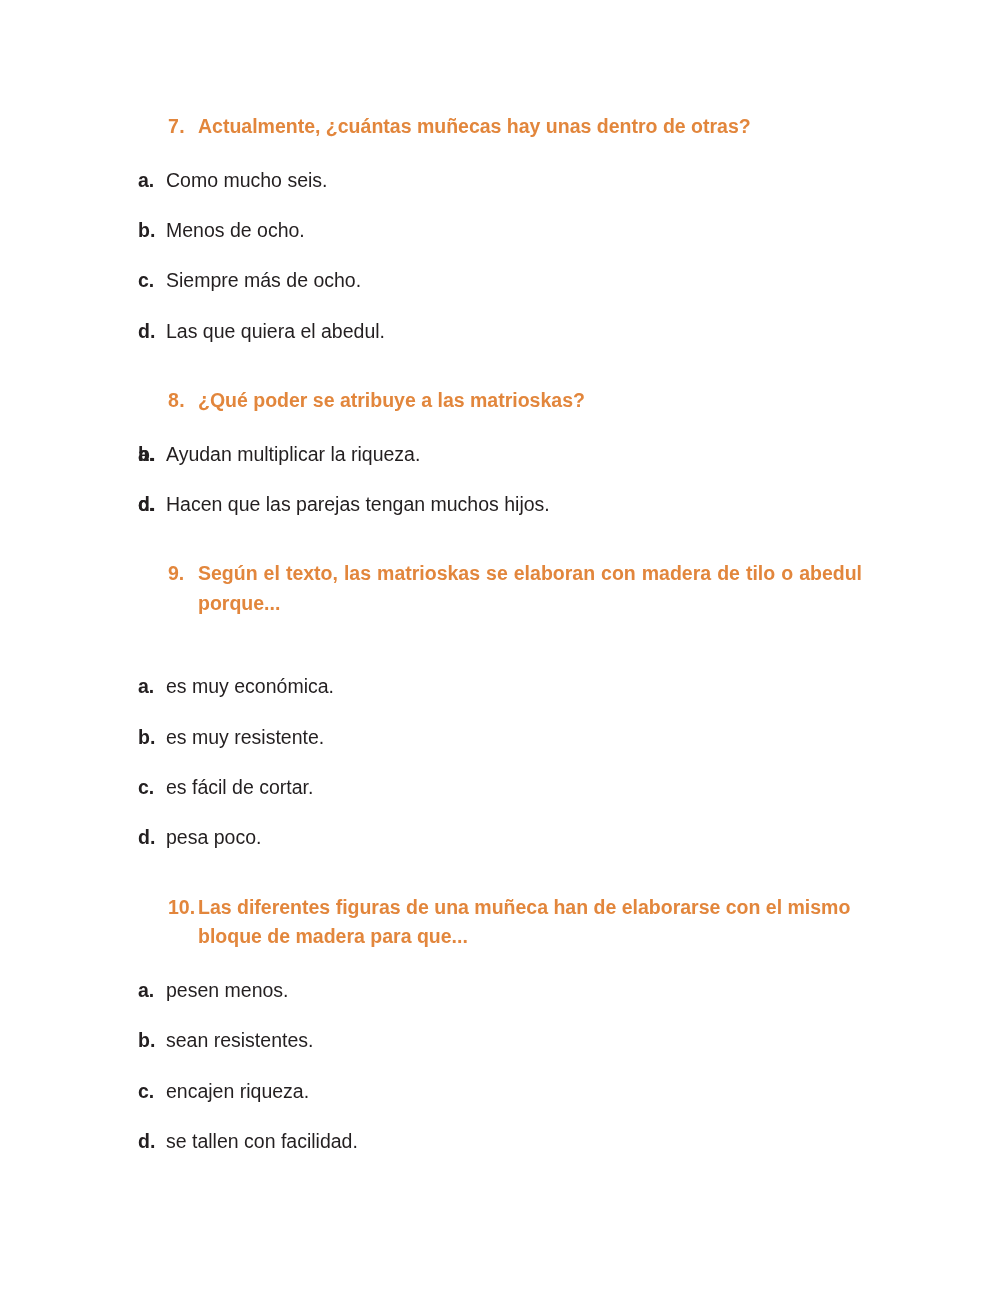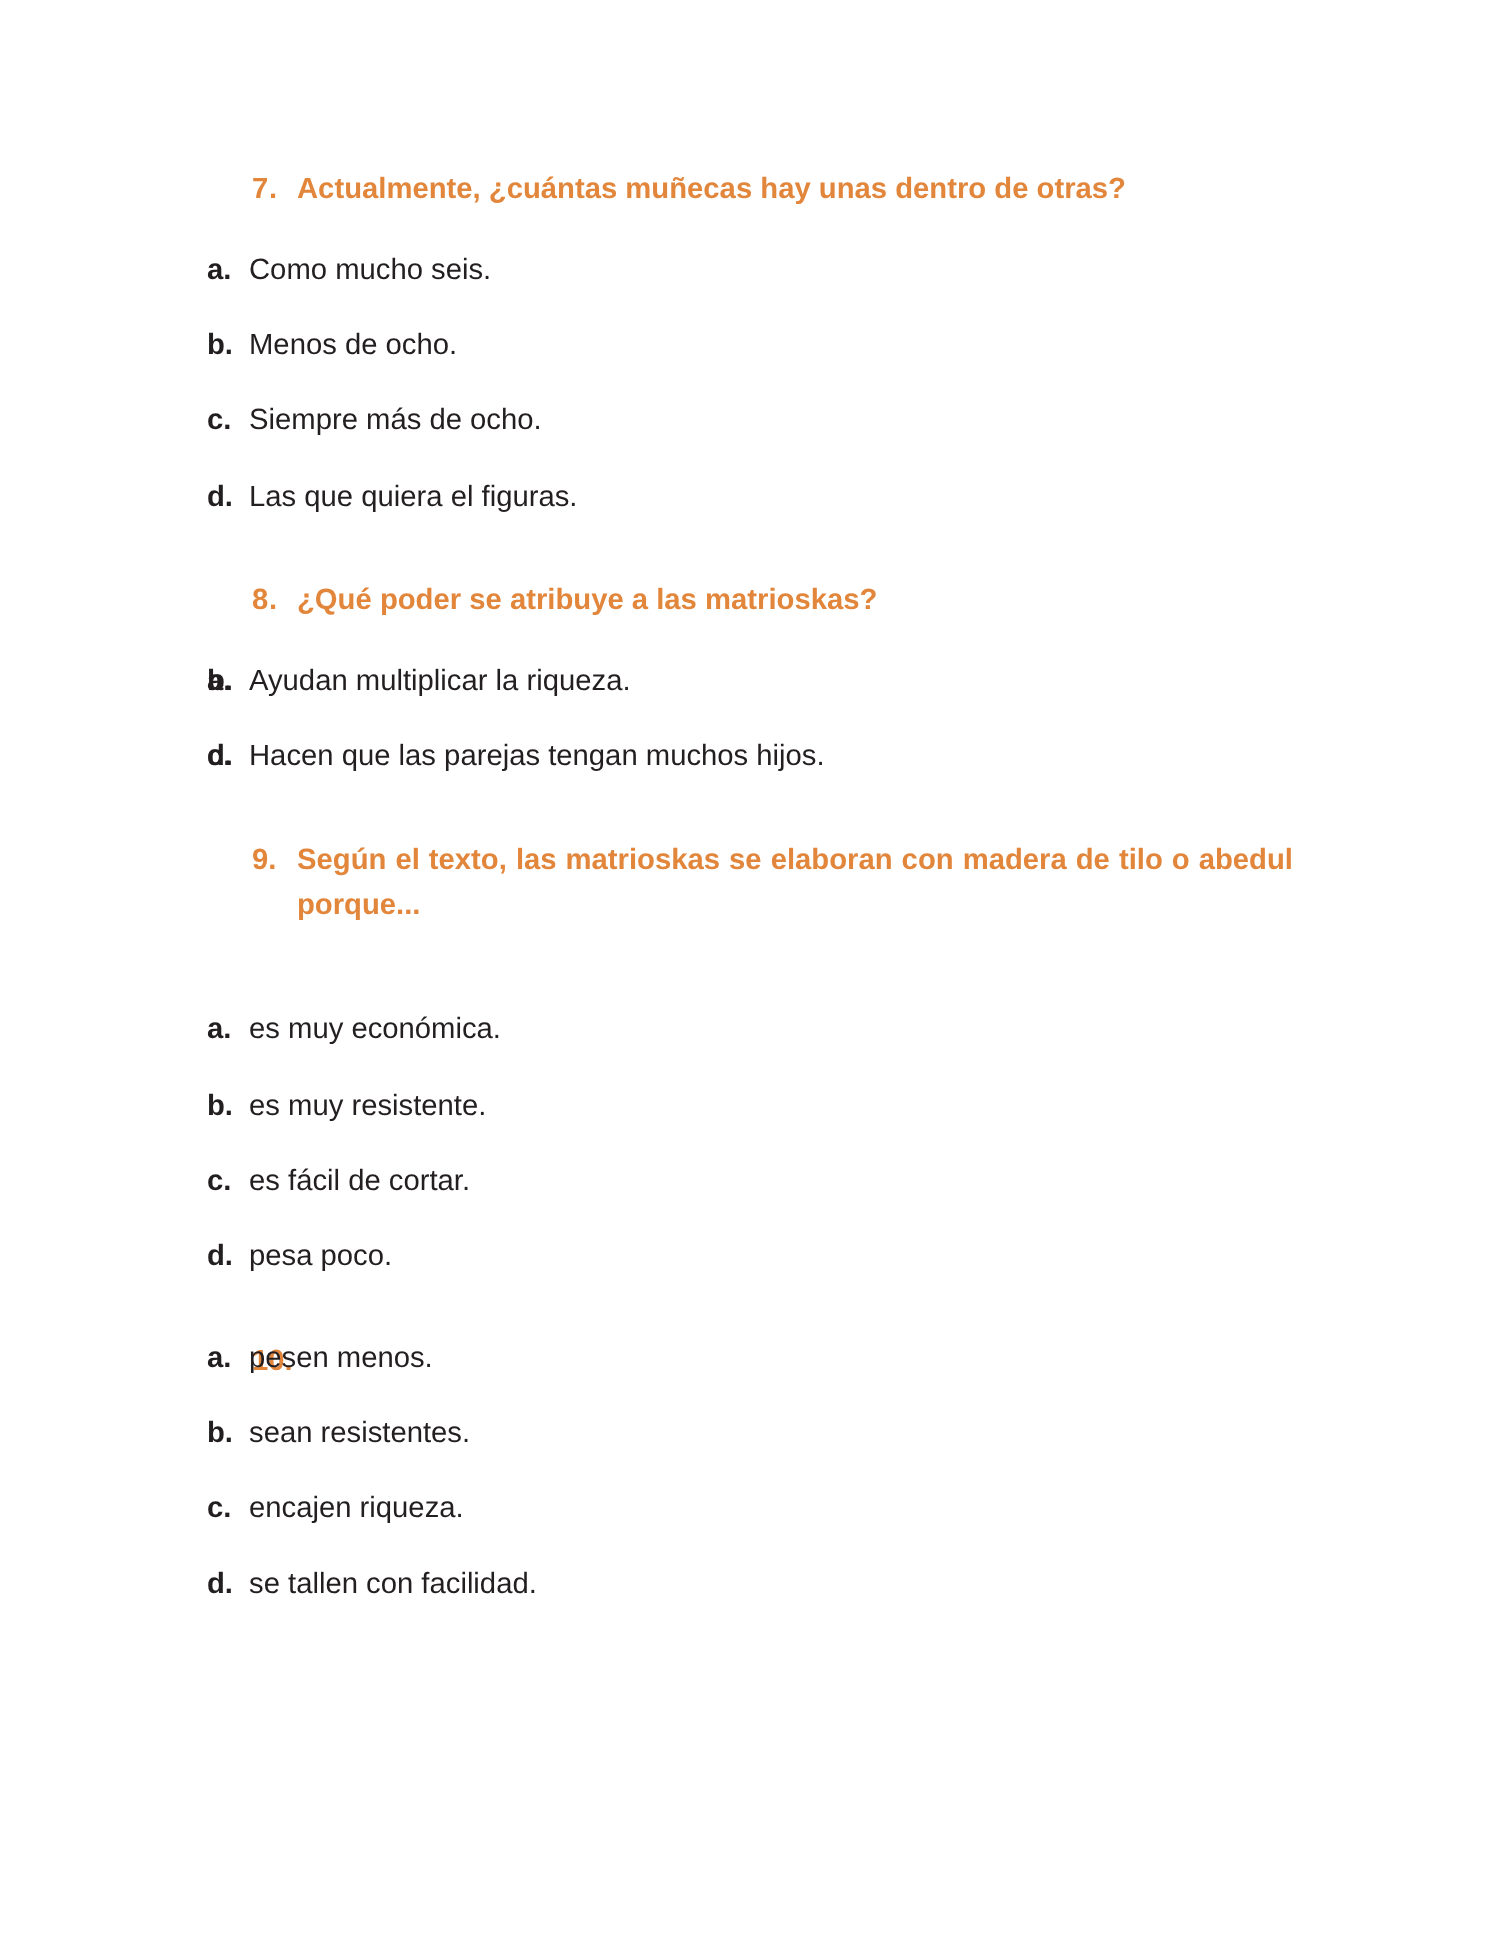--- a/index.html
+++ b/index.html
@@ -100,21 +100,21 @@
 <body>
 
 <div class="page">
   <div id="quiz-root">
       <div class="quiz-block">
         <p class="question no-justify"><span class="q-num" style="letter-spacing: 0.5px;">7.</span><span class="q-text">Actualmente, ¿cuántas muñecas hay unas dentro de otras?</span></p>
         <ul class="options">
           <li class="option"><span class="opt-letter">a.</span><span class="opt-text">Como mucho seis.</span></li>
           <li class="option"><span class="opt-letter">b.</span><span class="opt-text">Menos de ocho.</span></li>
           <li class="option"><span class="opt-letter">c.</span><span class="opt-text">Siempre más de ocho.</span></li>
-          <li class="option"><span class="opt-letter">d.</span><span class="opt-text">Las que quiera el figuras.</span></li>
+          <li class="option"><span class="opt-letter">d.</span><span class="opt-text">Las que quiera el abedul.</span></li>
         </ul>
       </div>
       <div class="quiz-block">
         <p class="question no-justify"><span class="q-num" style="letter-spacing: 0.5px;">8.</span><span class="q-text">¿Qué poder se atribuye a las matrioskas?</span></p>
         <ul class="options">
           <li class="option"><span class="opt-letter">a.</span></li>
           <li class="option"><span class="opt-letter">b.</span><span class="opt-text">Ayudan multiplicar la riqueza.</span></li>
           <li class="option"><span class="opt-letter">c.</span></li>
           <li class="option"><span class="opt-letter">d.</span><span class="opt-text">Hacen que las parejas tengan muchos hijos.</span></li>
         </ul>
@@ -122,21 +122,21 @@
       <div class="quiz-block">
         <p class="question justified"><span class="q-num" style="letter-spacing: 0px;">9.</span><span class="q-text">Según el texto, las matrioskas se elaboran con madera de tilo o abedul porque...</span></p>
         <ul class="options">
           <li class="option"><span class="opt-letter">a.</span><span class="opt-text">es muy económica.</span></li>
           <li class="option"><span class="opt-letter">b.</span><span class="opt-text">es muy resistente.</span></li>
           <li class="option"><span class="opt-letter">c.</span><span class="opt-text">es fácil de cortar.</span></li>
           <li class="option"><span class="opt-letter">d.</span><span class="opt-text">pesa poco.</span></li>
         </ul>
       </div>
       <div class="quiz-block">
-        <p class="question no-justify"><span class="q-num" style="letter-spacing: 0px;">10.</span></p>
+        <p class="question no-justify"><span class="q-num" style="letter-spacing: 0px;">10.</span><span class="q-text">Las diferentes figuras de una muñeca han de elaborarse con el mismo bloque de madera para que...</span></p>
         <ul class="options">
           <li class="option"><span class="opt-letter">a.</span><span class="opt-text">pesen menos.</span></li>
           <li class="option"><span class="opt-letter">b.</span><span class="opt-text">sean resistentes.</span></li>
           <li class="option"><span class="opt-letter">c.</span><span class="opt-text">encajen riqueza.</span></li>
           <li class="option"><span class="opt-letter">d.</span><span class="opt-text">se tallen con facilidad.</span></li>
         </ul>
       </div>
     </div>
 </div>
 

